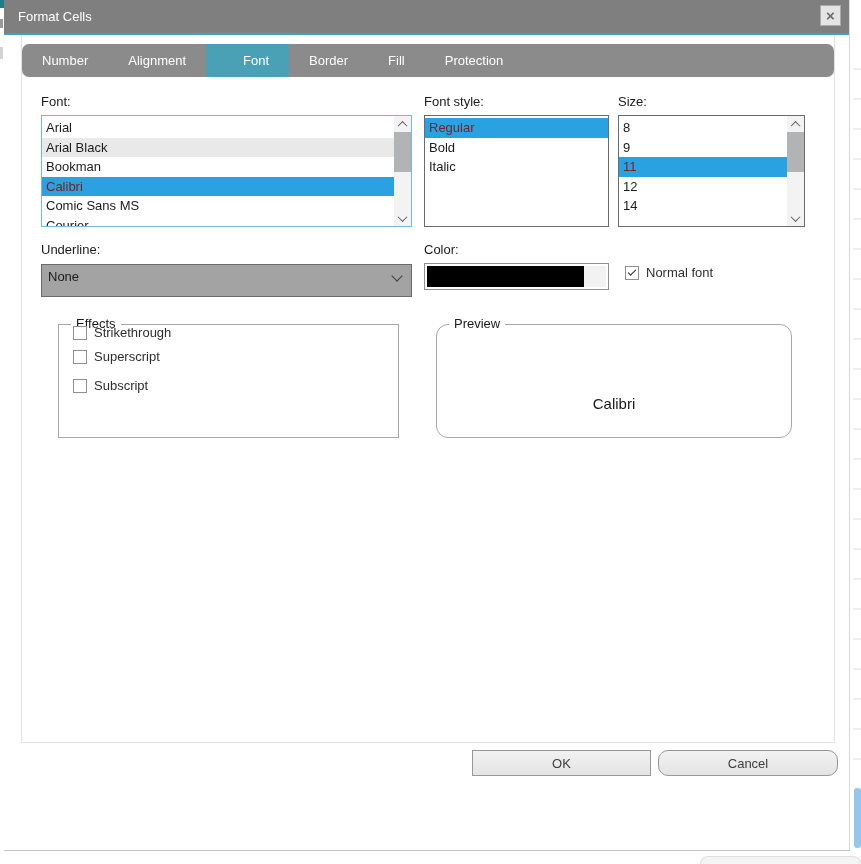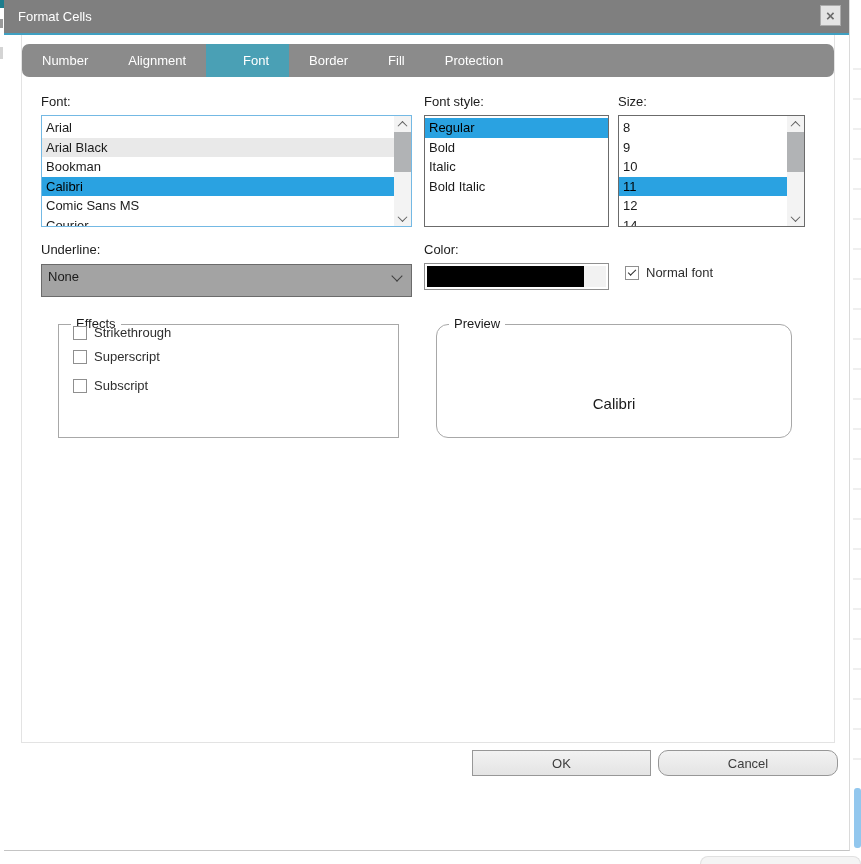--- a/index.html
+++ b/index.html
@@ -43,21 +43,21 @@
 
   
   .listbox{position:absolute;top:80px;height:112px;background:#fff;overflow:hidden;}
   .listbox.focus{border:1px solid var(--focus-border,#74b9e4);}
   .listbox.plain{border:1px solid var(--control-border,#6b6b6b);}
   .list-items{position:absolute;left:0;top:1px;bottom:0;padding-top:1px;}
   .with-scroll .list-items{right:17px;}
   .no-scroll .list-items{right:0;}
   .list-row{height:19.5px;line-height:19.5px;font-size:13px;padding-left:4px;white-space:nowrap;}
   .list-row.alt{background:#e9e9e9;}
-  .list-row.selected{background:var(--selection-blue,#2aa2e1);color:#000000;}
+  .list-row.selected{background:var(--selection-blue,#2aa2e1);color:#7f1d1d;}
 
   
   .scrollbar{position:absolute;right:0;top:0;bottom:0;width:17px;background:#f3f3f3;}
   .scroll-btn{position:absolute;left:0;width:17px;height:16px;display:flex;
     align-items:center;justify-content:center;}
   .scroll-btn.up{top:0;}
   .scroll-btn.down{bottom:0;}
   .chev{width:7px;height:7px;border-left:1px solid #5f5f5f;border-top:1px solid #5f5f5f;}
   .chev-up{transform:rotate(45deg) translate(1px,1px);}
   .chev-down{transform:rotate(225deg) translate(1px,1px);}
@@ -156,29 +156,27 @@
               <i class="chev chev-down"></i>
             </div>
         </div>
       </div>
 
       <div class="listbox plain no-scroll" style="left:402px;width:185px;">
         <div class="list-items">
           <div class="list-row selected">Regular</div>
           <div class="list-row">Bold</div>
           <div class="list-row">Italic</div>
-          <div class="list-row">Bold Italic</div>
         </div>
       </div>
 
       <div class="listbox plain with-scroll" style="left:596px;width:187px;">
         <div class="list-items">
           <div class="list-row">8</div>
           <div class="list-row">9</div>
-          <div class="list-row">10</div>
           <div class="list-row selected">11</div>
           <div class="list-row">12</div>
           <div class="list-row">14</div>
         </div>
         <div class="scrollbar">
           <div class="scroll-btn up">
               <i class="chev chev-up"></i>
             </div>
           <div class="scroll-thumb"></div>
           <div class="scroll-btn down">

